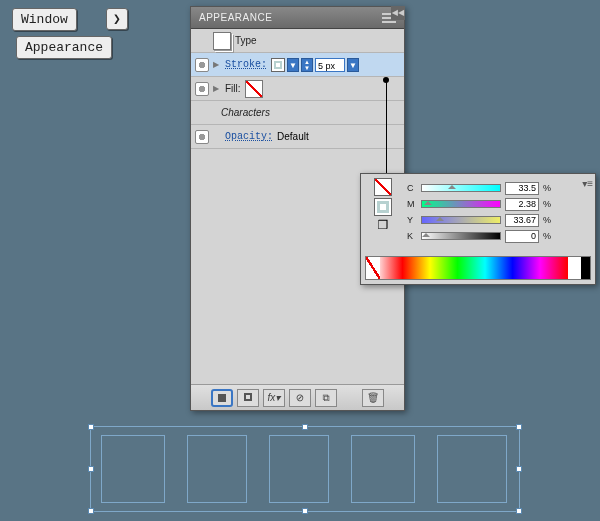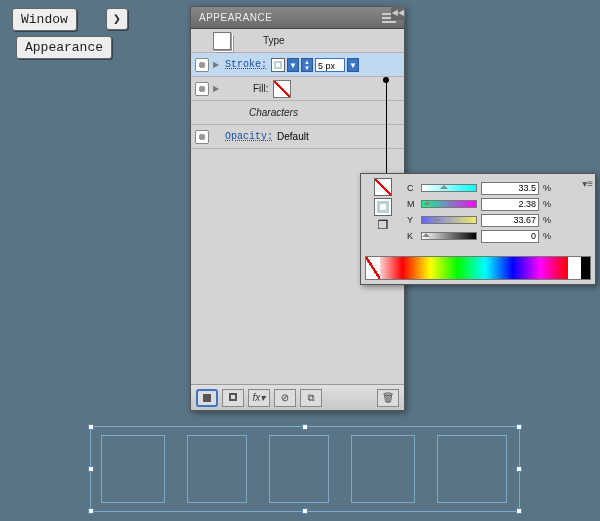--- a/index.html
+++ b/index.html
@@ -33,38 +33,38 @@
   .panel-body { background: #d4d4d4; }
   .row {
     display: flex; align-items: center; height: 24px; font-size: 10px;
     border-bottom: 1px solid #b5b5b5; padding: 0 4px; gap: 4px;
   }
   .row.selected { background: #c0d8f0; }
   .row .eye { width: 14px; height: 14px; border: 1px solid #888; background: radial-gradient(circle at 50% 50%, #999 0 3px, #fff 3px 100%); border-radius: 2px; flex-shrink: 0; }
   .row .disclosure { color: #777; font-size: 8px; width: 8px; }
   .row .swatch { width: 18px; height: 18px; border: 1px solid #777; flex-shrink: 0; background: #fff; }
   .swatch.none { background: linear-gradient(to top right, #fff 0 45%, #e00 45% 55%, #fff 55% 100%); }
-  .row .label { color: #222; margin-left: 28px; }
+  .row .label { color: #222; }
   .row .link { color: #1a4fa0; text-decoration: underline dotted; font-family: Liberation Mono, monospace; }
   .type-row .swatch { box-shadow: 1px 1px 0 #999, 2px 2px 0 #fff, 3px 3px 0 #999; }
 
   .stroke-controls { display: flex; align-items: center; gap: 2px; }
   .mini-swatch { width: 14px; height: 14px; border: 1px solid #666; background: #fff; position: relative; }
   .mini-swatch::after { content:''; position:absolute; inset:2px; border:2px solid #b7d1d0; }
   .dd-arrow { width: 12px; height: 14px; background: #3a76c4; color: #fff; font-size: 8px; text-align: center; line-height: 14px; border: 1px solid #2a5a9a; }
   .stepper { width: 12px; height: 14px; background: #3a76c4; border: 1px solid #2a5a9a; display:flex; flex-direction:column; }
   .stepper div { flex:1; color:#fff; font-size:6px; text-align:center; line-height:6px; }
   .weight-field { width: 30px; height: 14px; background: #fff; border: 1px solid #3a76c4; font-size: 9px; padding: 0 2px; line-height: 14px; }
 
   .char-row { padding-left: 30px; color:#222;font-style:italic; }
 
   .panel-footer {
     position: absolute; bottom: 0; left: 0; right: 0; height: 26px;
     background: linear-gradient(#e0e0e0,#c8c8c8); border-top: 1px solid #999;
-    display: flex; align-items: center; padding: 0 5px; gap: 4px;
+    display: flex; align-items: center; padding: 0 20px; gap: 4px;
   }
   .footer-btn { width: 22px; height: 18px; border: 1px solid #888; background: #ddd; font-size: 10px; text-align: center; line-height: 16px; color: #444; }
   .footer-btn.active { border: 2px solid #3a76c4; border-radius: 3px; }
   .footer-btn .sq-fill { display:inline-block; width:8px; height:8px; background:#555; }
   .footer-btn .sq-empty { display:inline-block; width:8px; height:8px; border:2px solid #555; }
 
   
   .color-popup {
     position: absolute; left: 360px; top: 173px; width: 236px; height: 112px;
     background: #d4d4d4; border: 1px solid #555; box-shadow: 2px 2px 6px rgba(0,0,0,.4);
@@ -75,21 +75,21 @@
   .cp-left .cube { font-size:12px; }
   .cp-sliders { position:absolute; left:46px; top:6px; right:44px; }
   .cp-row { display:flex; align-items:center; height:16px; gap:4px; font-size:9px; }
   .cp-row .ch { width:10px; color:#222; }
   .cp-row .bar { flex:1; height:8px; border:1px solid #777; position:relative; }
   .cp-row .bar .tri { position:absolute; top:-4px; width:0; height:0; border:4px solid transparent; border-bottom-color:#888; }
   .bar.c { background: linear-gradient(to right,#fff,#0ff); }
   .bar.m { background: linear-gradient(to right,#0f8,#f0f); }
   .bar.y { background: linear-gradient(to right,#66f,#ee6); }
   .bar.k { background: linear-gradient(to right,#fff,#000); }
-  .cp-row .val { width:58px; height:13px; background:#fff; border:1px solid #777; font-size:9px; padding:0 2px; text-align:right; }
+  .cp-row .val { width:34px; height:13px; background:#fff; border:1px solid #777; font-size:9px; padding:0 2px; text-align:right; }
   .cp-row .pct { width:8px; color:#222; }
   .spectrum {
     position:absolute; left:4px; bottom:4px; right:4px; height:24px; border:1px solid #777;
     background: linear-gradient(to right, #fff 0 4%, #f00, #ff0, #0f0, #0ff, #00f, #f0f, #f00 90%, #fff 90% 96%, #000 96% 100%);
   }
   .spectrum::before { content:''; position:absolute; left:0; top:0; width:14px; height:100%;
     background: linear-gradient(to top right, #fff 0 45%, #e00 45% 55%, #fff 55% 100%); }
   .popup-menu-icon { position:absolute; right:2px; top:4px; font-size:10px; color:#555; }
   .callout-line { position:absolute; left:386px; top:80px; width:1px; height:100px; background:#000; }
   .callout-dot { position:absolute; left:383px; top:77px; width:6px; height:6px; background:#000; border-radius:50%; }

